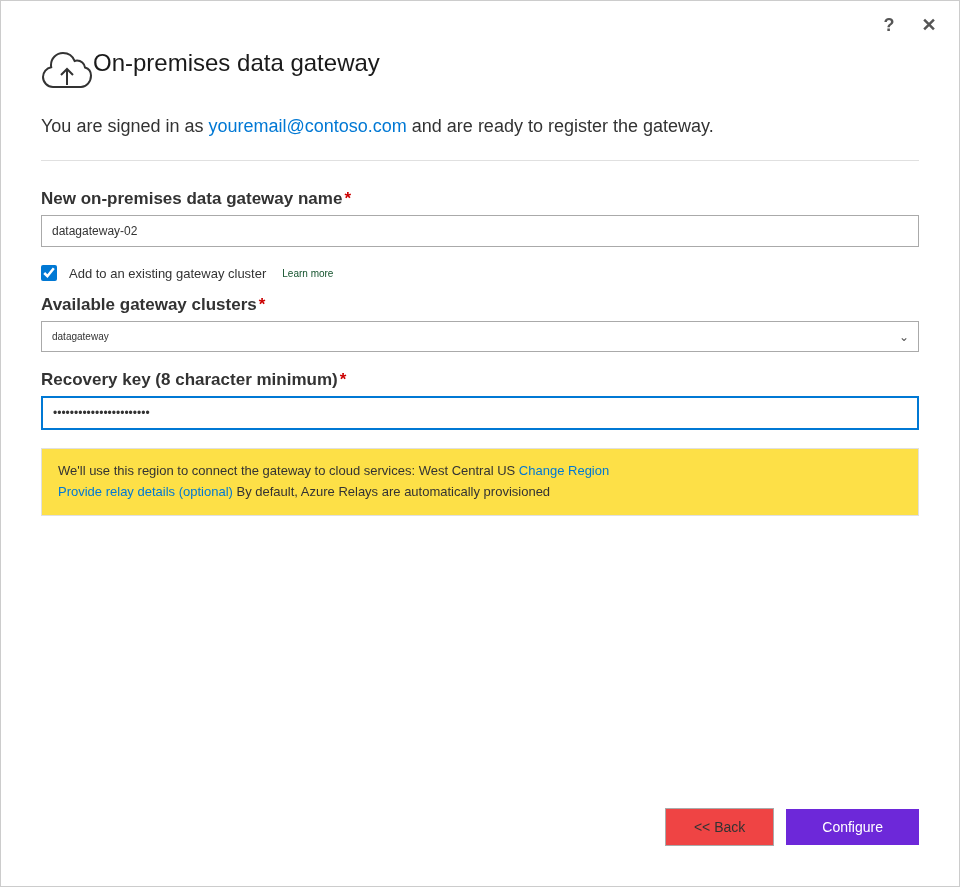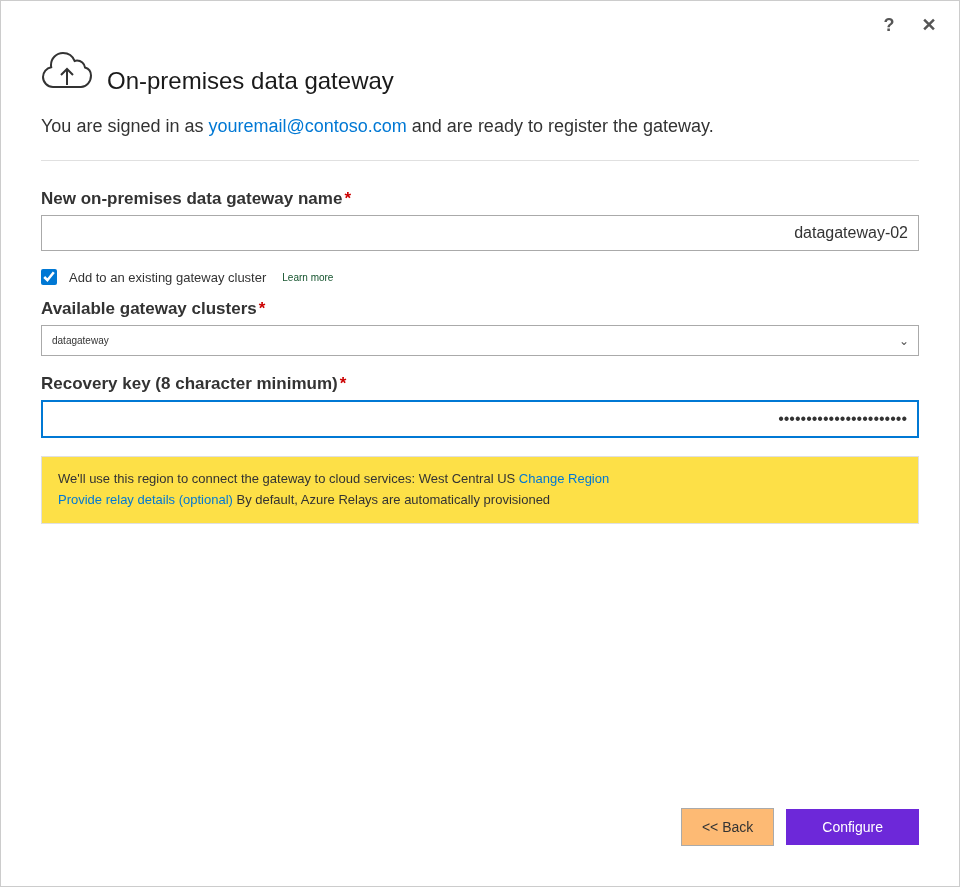--- a/index.html
+++ b/index.html
@@ -52,22 +52,21 @@
       font-weight: bold;
     }
 
     .dialog-content {
       padding: 0 40px 40px 40px;
       flex: 1;
     }
 
     .dialog-header {
       display: flex;
-      align-items: flex-end;
-      gap: 14px;
+      align-items: flex-start;
       margin-bottom: 18px;
     }
 
     .cloud-icon {
       width: 52px;
       height: 46px;
       flex-shrink: 0;
     }
 
     .dialog-title {
@@ -107,25 +106,24 @@
 
     .required-star {
       color: #c00;
       margin-left: 2px;
     }
 
     .form-input {
       width: 100%;
       padding: 8px 10px;
       border: 1px solid #aaa;
-      font-size: 16px;
+      font-size: 12px;
       color: #333;
       outline: none;
       font-family: inherit;
-      text-align: right;
     }
 
     .form-input.active-border {
       border: 2px solid #0078d4;
     }
 
     .checkbox-row {
       display: flex;
       align-items: center;
       gap: 12px;
@@ -198,24 +196,24 @@
 
     .dialog-footer {
       display: flex;
       justify-content: flex-end;
       align-items: center;
       padding: 20px 40px 40px 40px;
       gap: 12px;
     }
 
     .btn-back {
-      padding: 10px 20px;
+      padding: 10px 28px;
       font-size: 14px;
       border: 1px solid #aaa;
-      background: #fdba74;
+      background: #ef4444;
       color: #333;
       cursor: pointer;
       font-family: inherit;
     }
 
     .btn-configure {
       padding: 10px 36px;
       font-size: 14px;
       border: none;
       background: #6d28d9;

